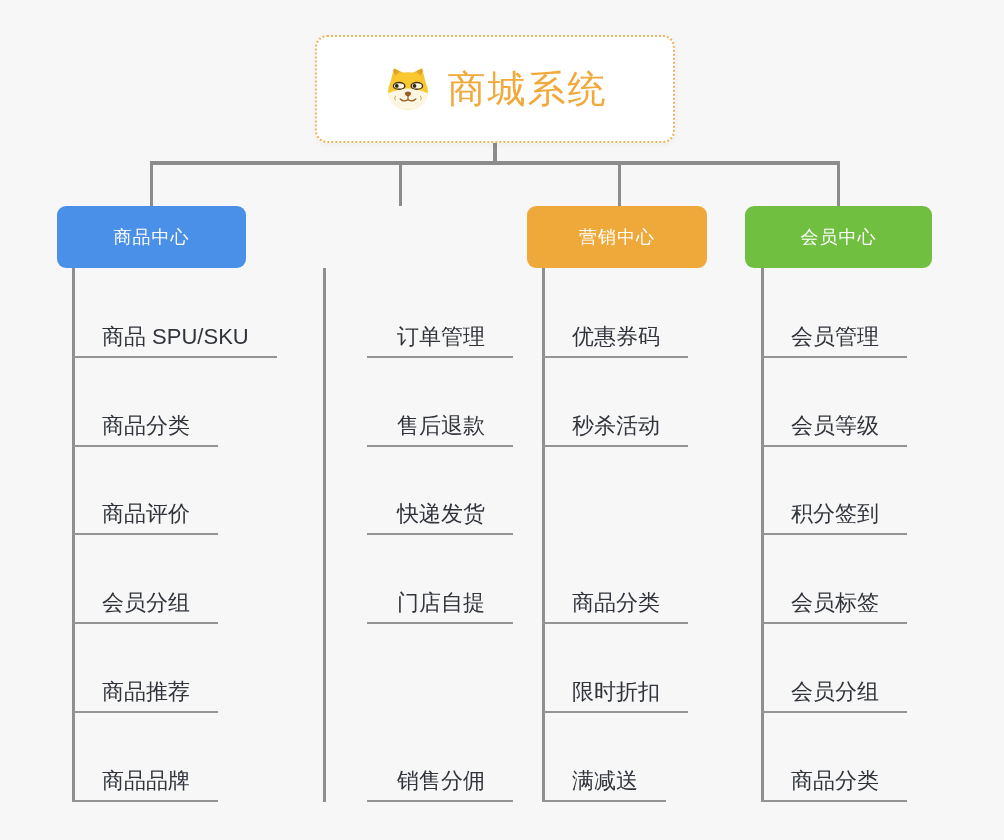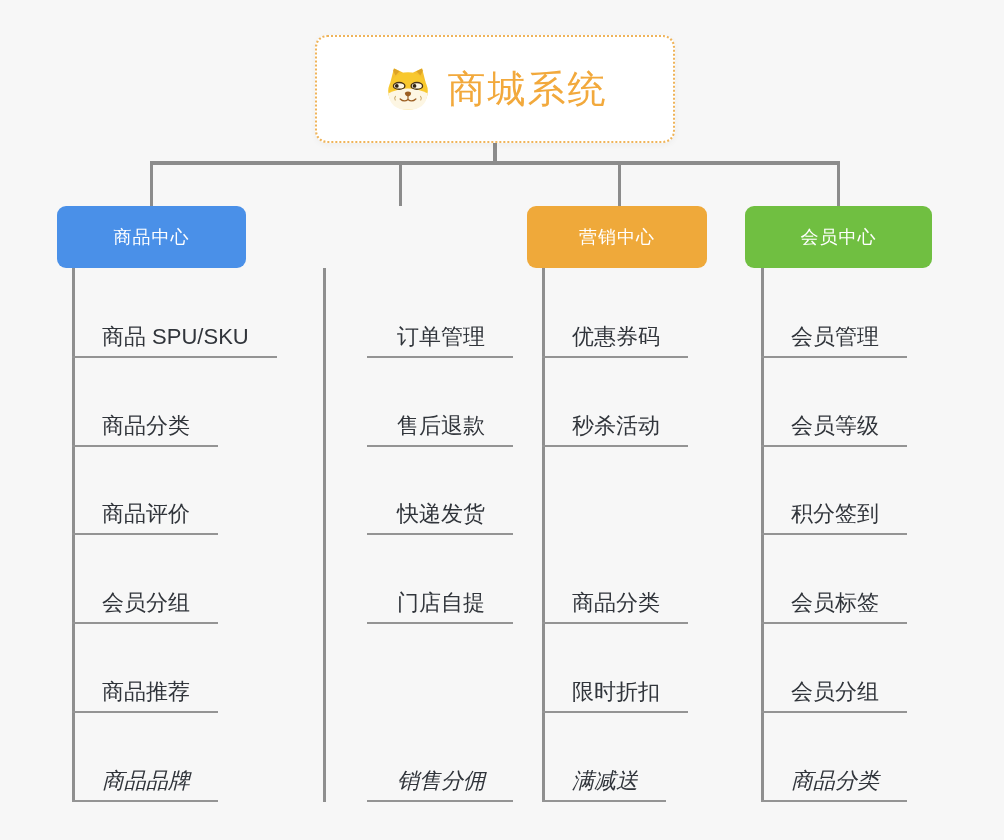--- a/index.html
+++ b/index.html
@@ -90,21 +90,21 @@
   }
   .c0 { left: 72px; }
   .c1 { left: 323px; margin-left: 44px; }
   .c2 { left: 542px; }
   .c3 { left: 761px; }
   .r0 { top: 324px; }
   .r1 { top: 413px; }
   .r2 { top: 501px; }
   .r3 { top: 590px; }
   .r4 { top: 679px; }
-  .r5 { top: 768px; font-style: italic; }
+  .r5 { top: 768px; }
 </style>
 </head>
 <body>
 
 <div class="canvas">
 
   <div class="conn root-stem"></div>
   <div class="conn h-line"></div>
   <div class="conn drop d0"></div>
   <div class="conn drop d1"></div>

